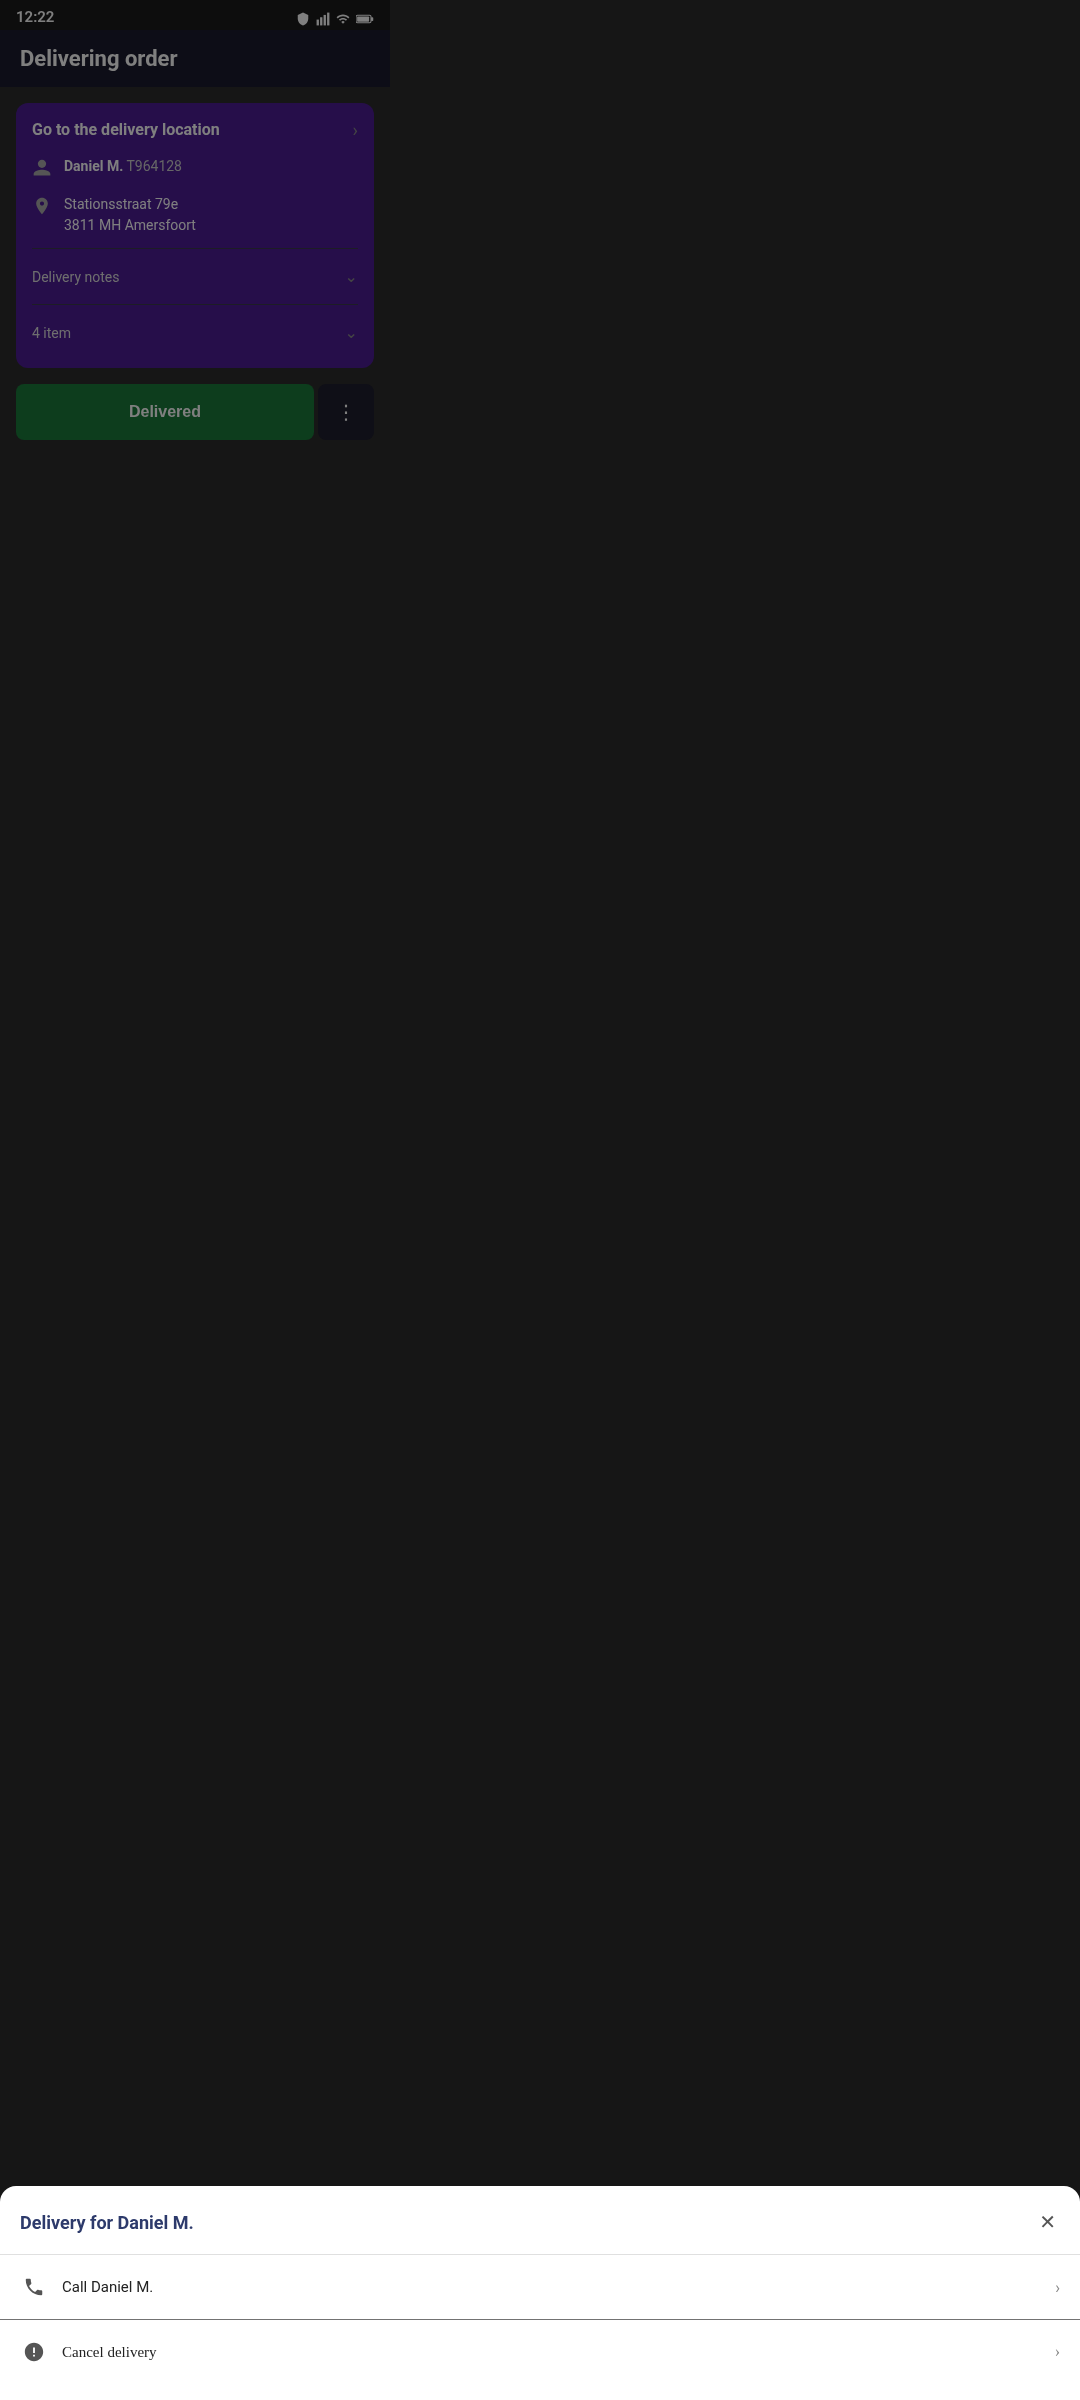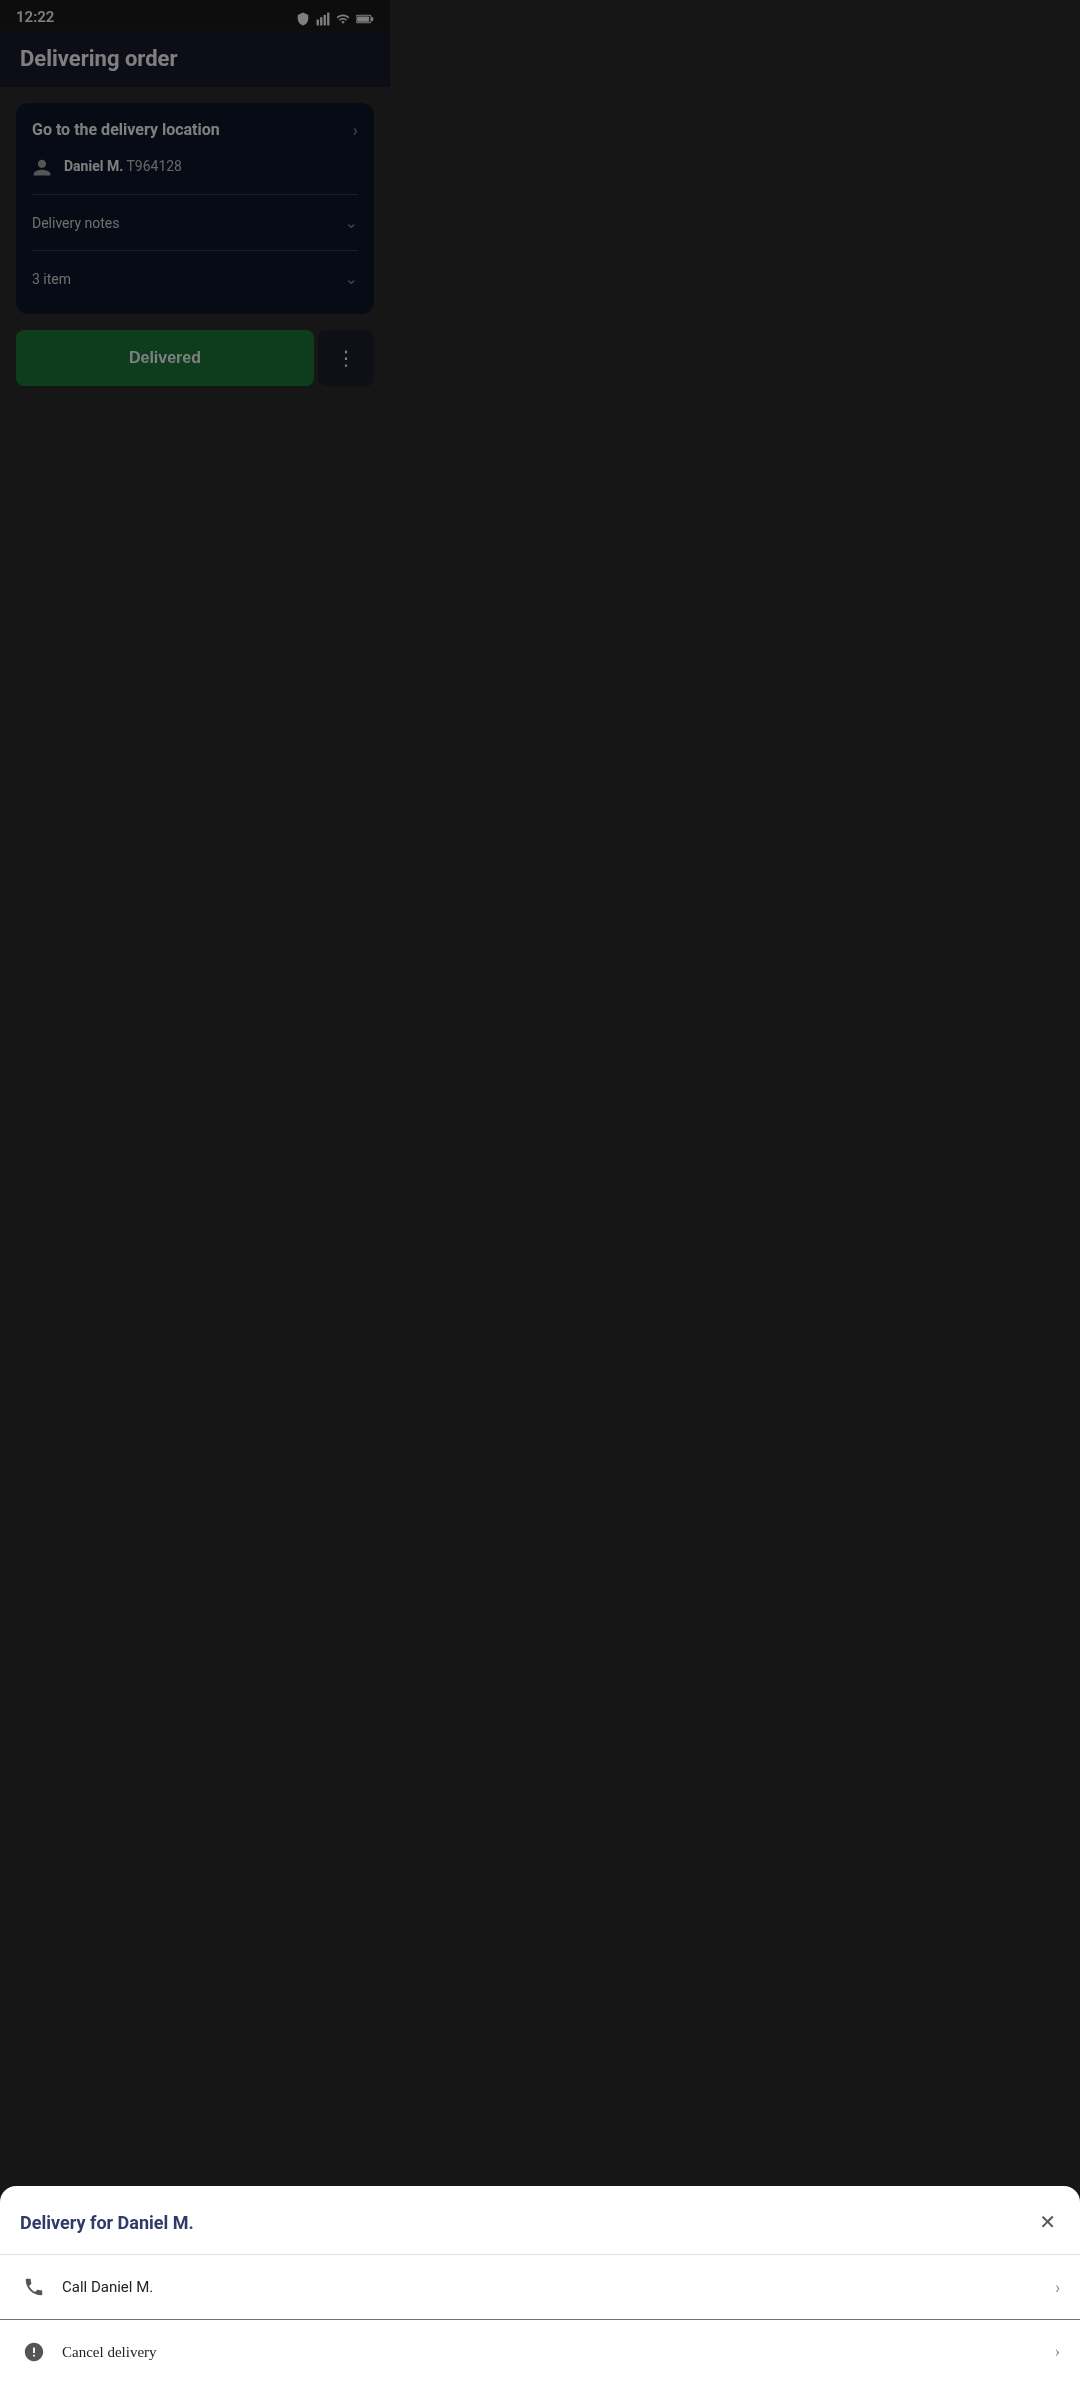--- a/index.html
+++ b/index.html
@@ -47,21 +47,21 @@
     }
 
     
     .main-content {
       padding: 16px;
       background: #2d2d2d;
     }
 
     
     .card {
-      background: #0f172a;
+      background: #4c1d95;
       border-radius: 12px;
       padding: 16px;
       margin-bottom: 16px;
     }
 
     .card-header {
       display: flex;
       justify-content: space-between;
       align-items: center;
       margin-bottom: 16px;
@@ -284,32 +284,43 @@
         <svg width="20" height="20" viewBox="0 0 24 24" fill="#aaa">
             <path d="M12 12c2.7 0 5-2.3 5-5s-2.3-5-5-5-5 2.3-5 5 2.3 5 5 5zm0 2c-3.3 0-10 1.65-10 5v2h20v-2c0-3.35-6.7-5-10-5z"></path>
           </svg>
       </span>
       <div class="info-text">
         <span class="name">Daniel M.</span>
         <span class="code"> </span><span class="code">T964128</span>
       </div>
     </div>
 
+    <div class="info-row">
+      <span class="info-icon">
+        <svg width="20" height="20" viewBox="0 0 24 24" fill="#aaa">
+            <path d="M12 2C8.13 2 5 5.13 5 9c0 5.25 7 13 7 13s7-7.75 7-13c0-3.87-3.13-7-7-7zm0 9.5c-1.38 0-2.5-1.12-2.5-2.5S10.62 6.5 12 6.5s2.5 1.12 2.5 2.5S13.38 11.5 12 11.5z"></path>
+          </svg>
+      </span>
+      <div class="info-text">
+        <div>Stationsstraat 79e</div>
+        <div>3811 MH  Amersfoort</div>
+      </div>
+    </div>
 
     <div class="divider-row"></div>
 
     <div class="section-row">
       <span class="section-label">Delivery notes</span>
       <span class="chevron-down">⌄</span>
     </div>
 
     <div class="divider-row"></div>
 
     <div class="section-row">
-      <span class="section-label">3 item</span>
+      <span class="section-label">4 item</span>
       <span class="chevron-down">⌄</span>
     </div>
 
   </div>
 
   <div class="actions-row">
     <button class="btn-delivered">Delivered</button>
     <button class="btn-more">
       <span>⋮</span>
     </button>

